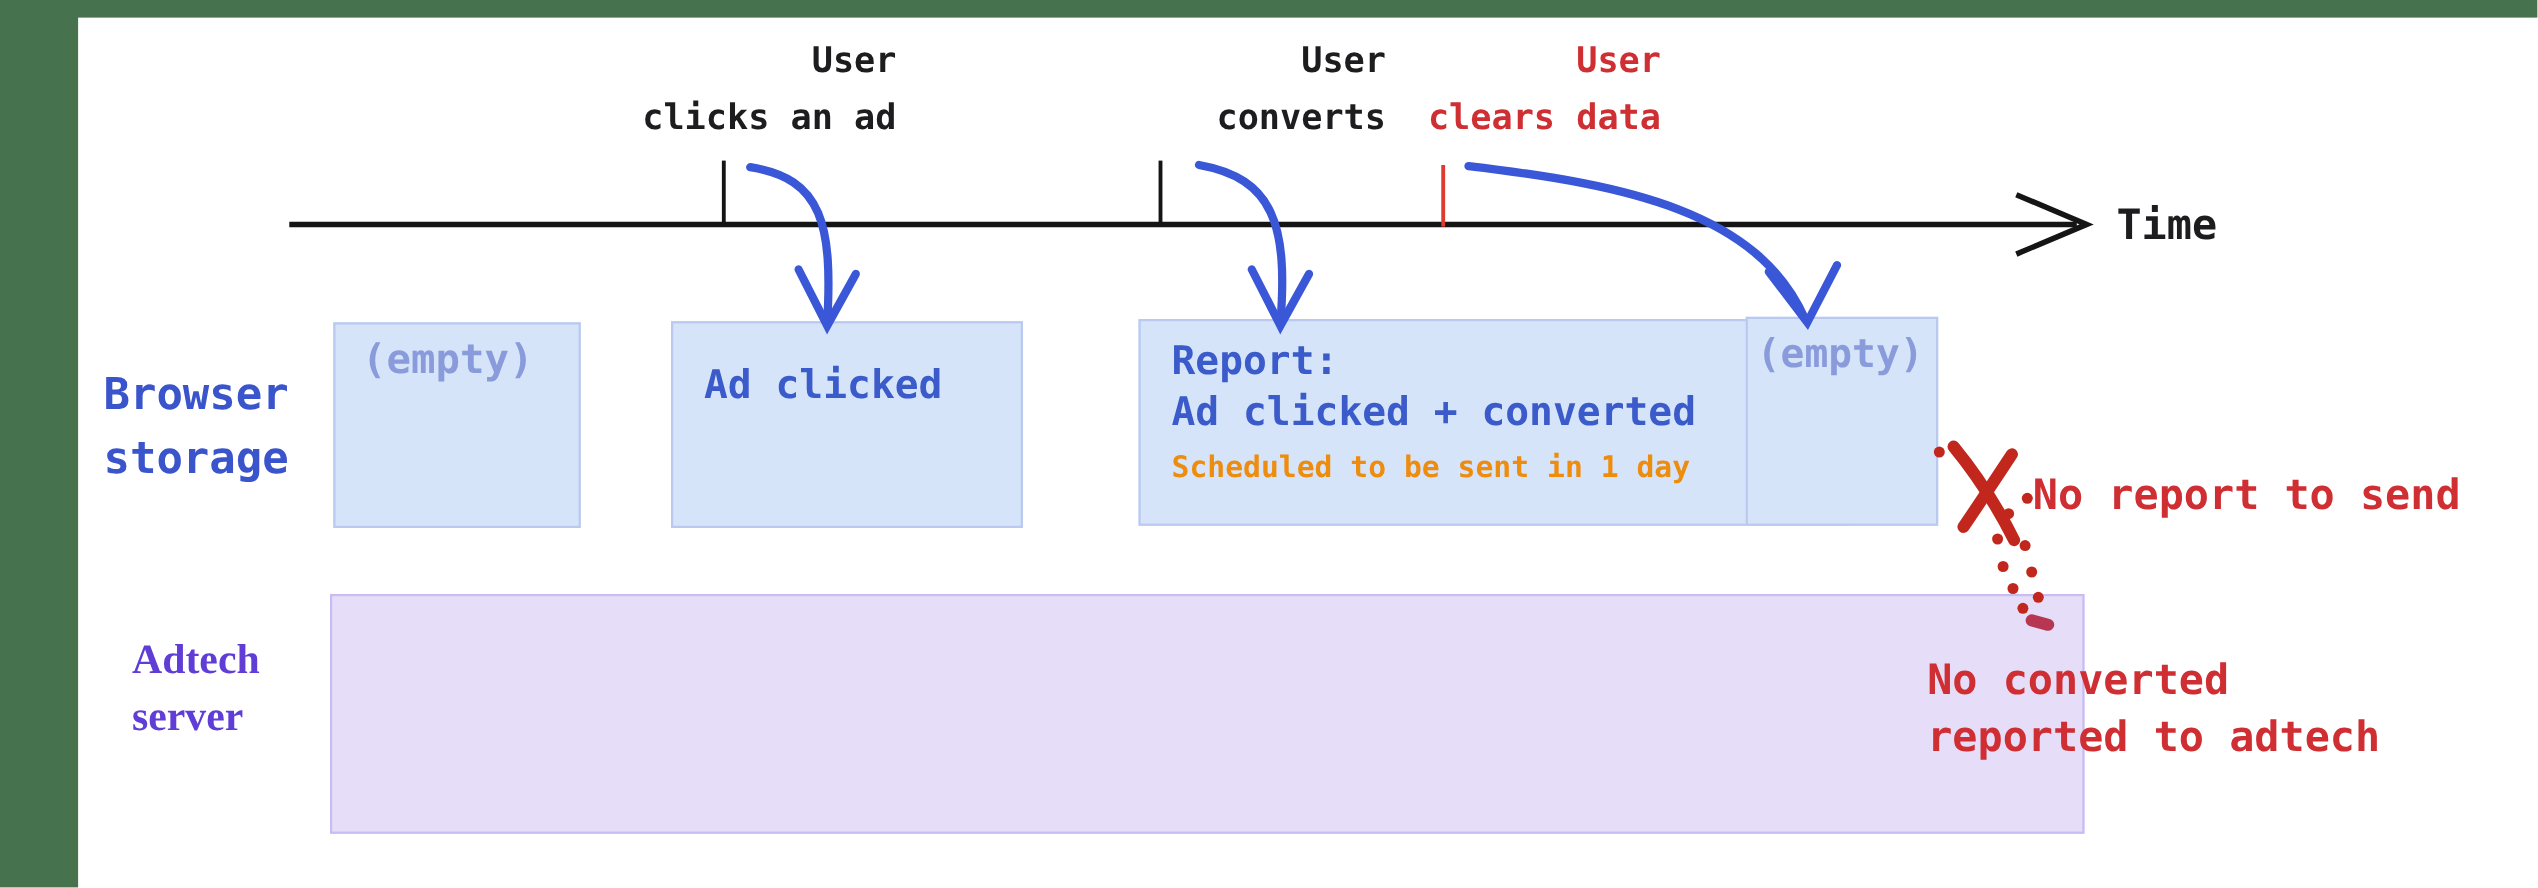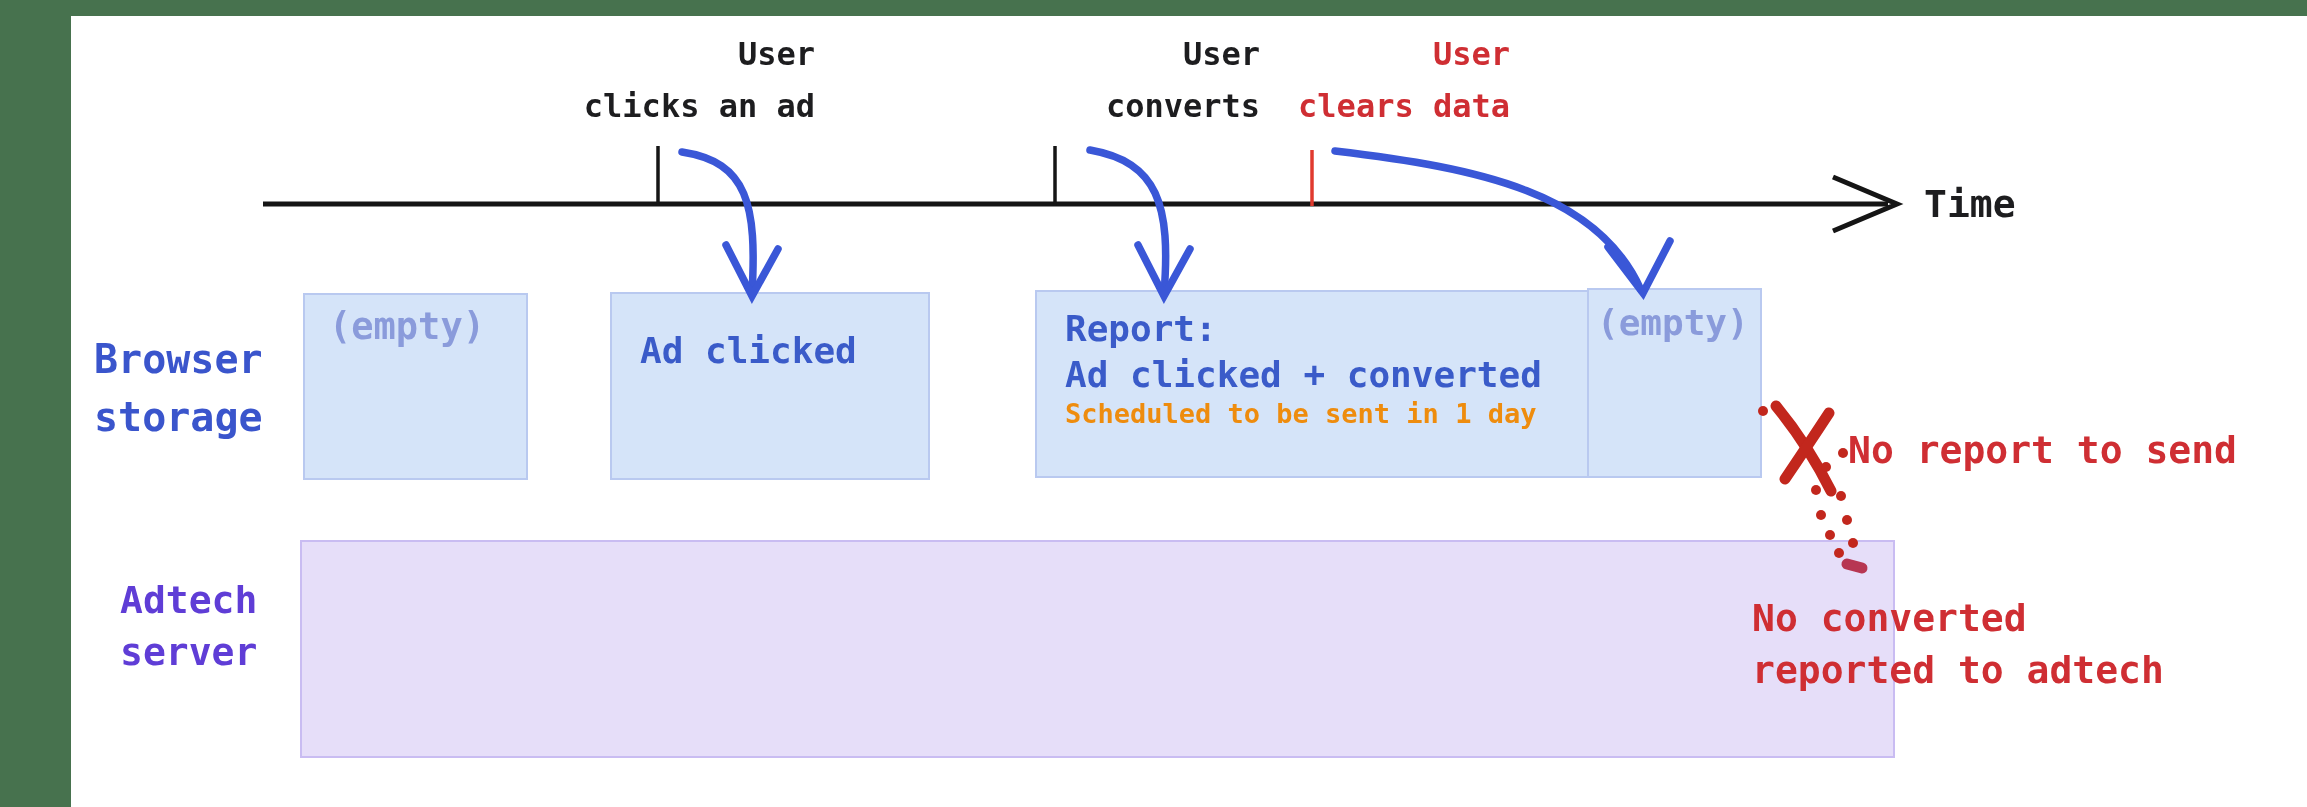--- a/index.html
+++ b/index.html
@@ -24,21 +24,21 @@
   .row-label{position:absolute;font-size:40px;line-height:58px;color:var(--browser-label);}
   .row-label.adtech{font-size:38px;line-height:52px;color:var(--adtech-label);}
 
   .sbox{position:absolute;background:var(--storage-fill);border:2px solid var(--storage-border);}
   .box1{left:303px;top:293px;width:225px;height:187px;padding:10px 0 0 24px;}
   .box2{left:610px;top:292px;width:320px;height:188px;padding:34px 0 0 28px;}
   .box3{left:1035px;top:290px;width:647px;height:188px;padding:14px 12px 0 28px;}
   .box4{left:1587px;top:288px;width:175px;height:190px;padding:12px 0 0 8px;}
   .empty-text{font-size:37px;color:var(--empty-text);}
   .box-text{font-size:36px;line-height:46px;color:var(--storage-text);}
-  .box-note{font-size:27px;color:var(--scheduled-orange);}
+  .box-note{font-size:27px;margin-top:12px;color:var(--scheduled-orange);}
 
   .adtech-box{position:absolute;left:300px;top:540px;width:1595px;height:218px;background:var(--adtech-fill);border:2px solid var(--adtech-border);}
 
   .annotation{position:absolute;font-size:38px;line-height:52px;color:var(--event-red);white-space:nowrap;}
 
   svg.overlay{position:absolute;left:0;top:0;width:2307px;height:807px;pointer-events:none;}
   .axis{stroke:var(--timeline-black);stroke-width:5;fill:none;}
   .tick{stroke:var(--timeline-black);stroke-width:3.5;fill:none;}
   .tick.red{stroke:var(--tick-red);}
   .barrow{stroke:var(--arrow-blue);stroke-width:7.5;fill:none;stroke-linecap:round;}
@@ -65,21 +65,21 @@
   <div class="event-label red" style="left:1110px;top:28px;">
     <div>User</div>
     <div>clears data</div>
   </div>
   <div class="time-label">Time</div>
 
   <div class="row-label" style="left:94px;top:330px;text-align:center;">
     <div>Browser</div>
     <div>storage</div>
   </div>
-  <div class="row-label adtech" style="left:120px;top:574px;">
+  <div class="row-label adtech" style="left:120px;top:574px;font-family:Liberation Serif, serif;">
     <div>Adtech</div>
     <div>server</div>
   </div>
 
   <div class="sbox box1">
     <div class="empty-text">(empty)</div>
   </div>
   <div class="sbox box2">
     <div class="box-text">Ad clicked</div>
   </div>

